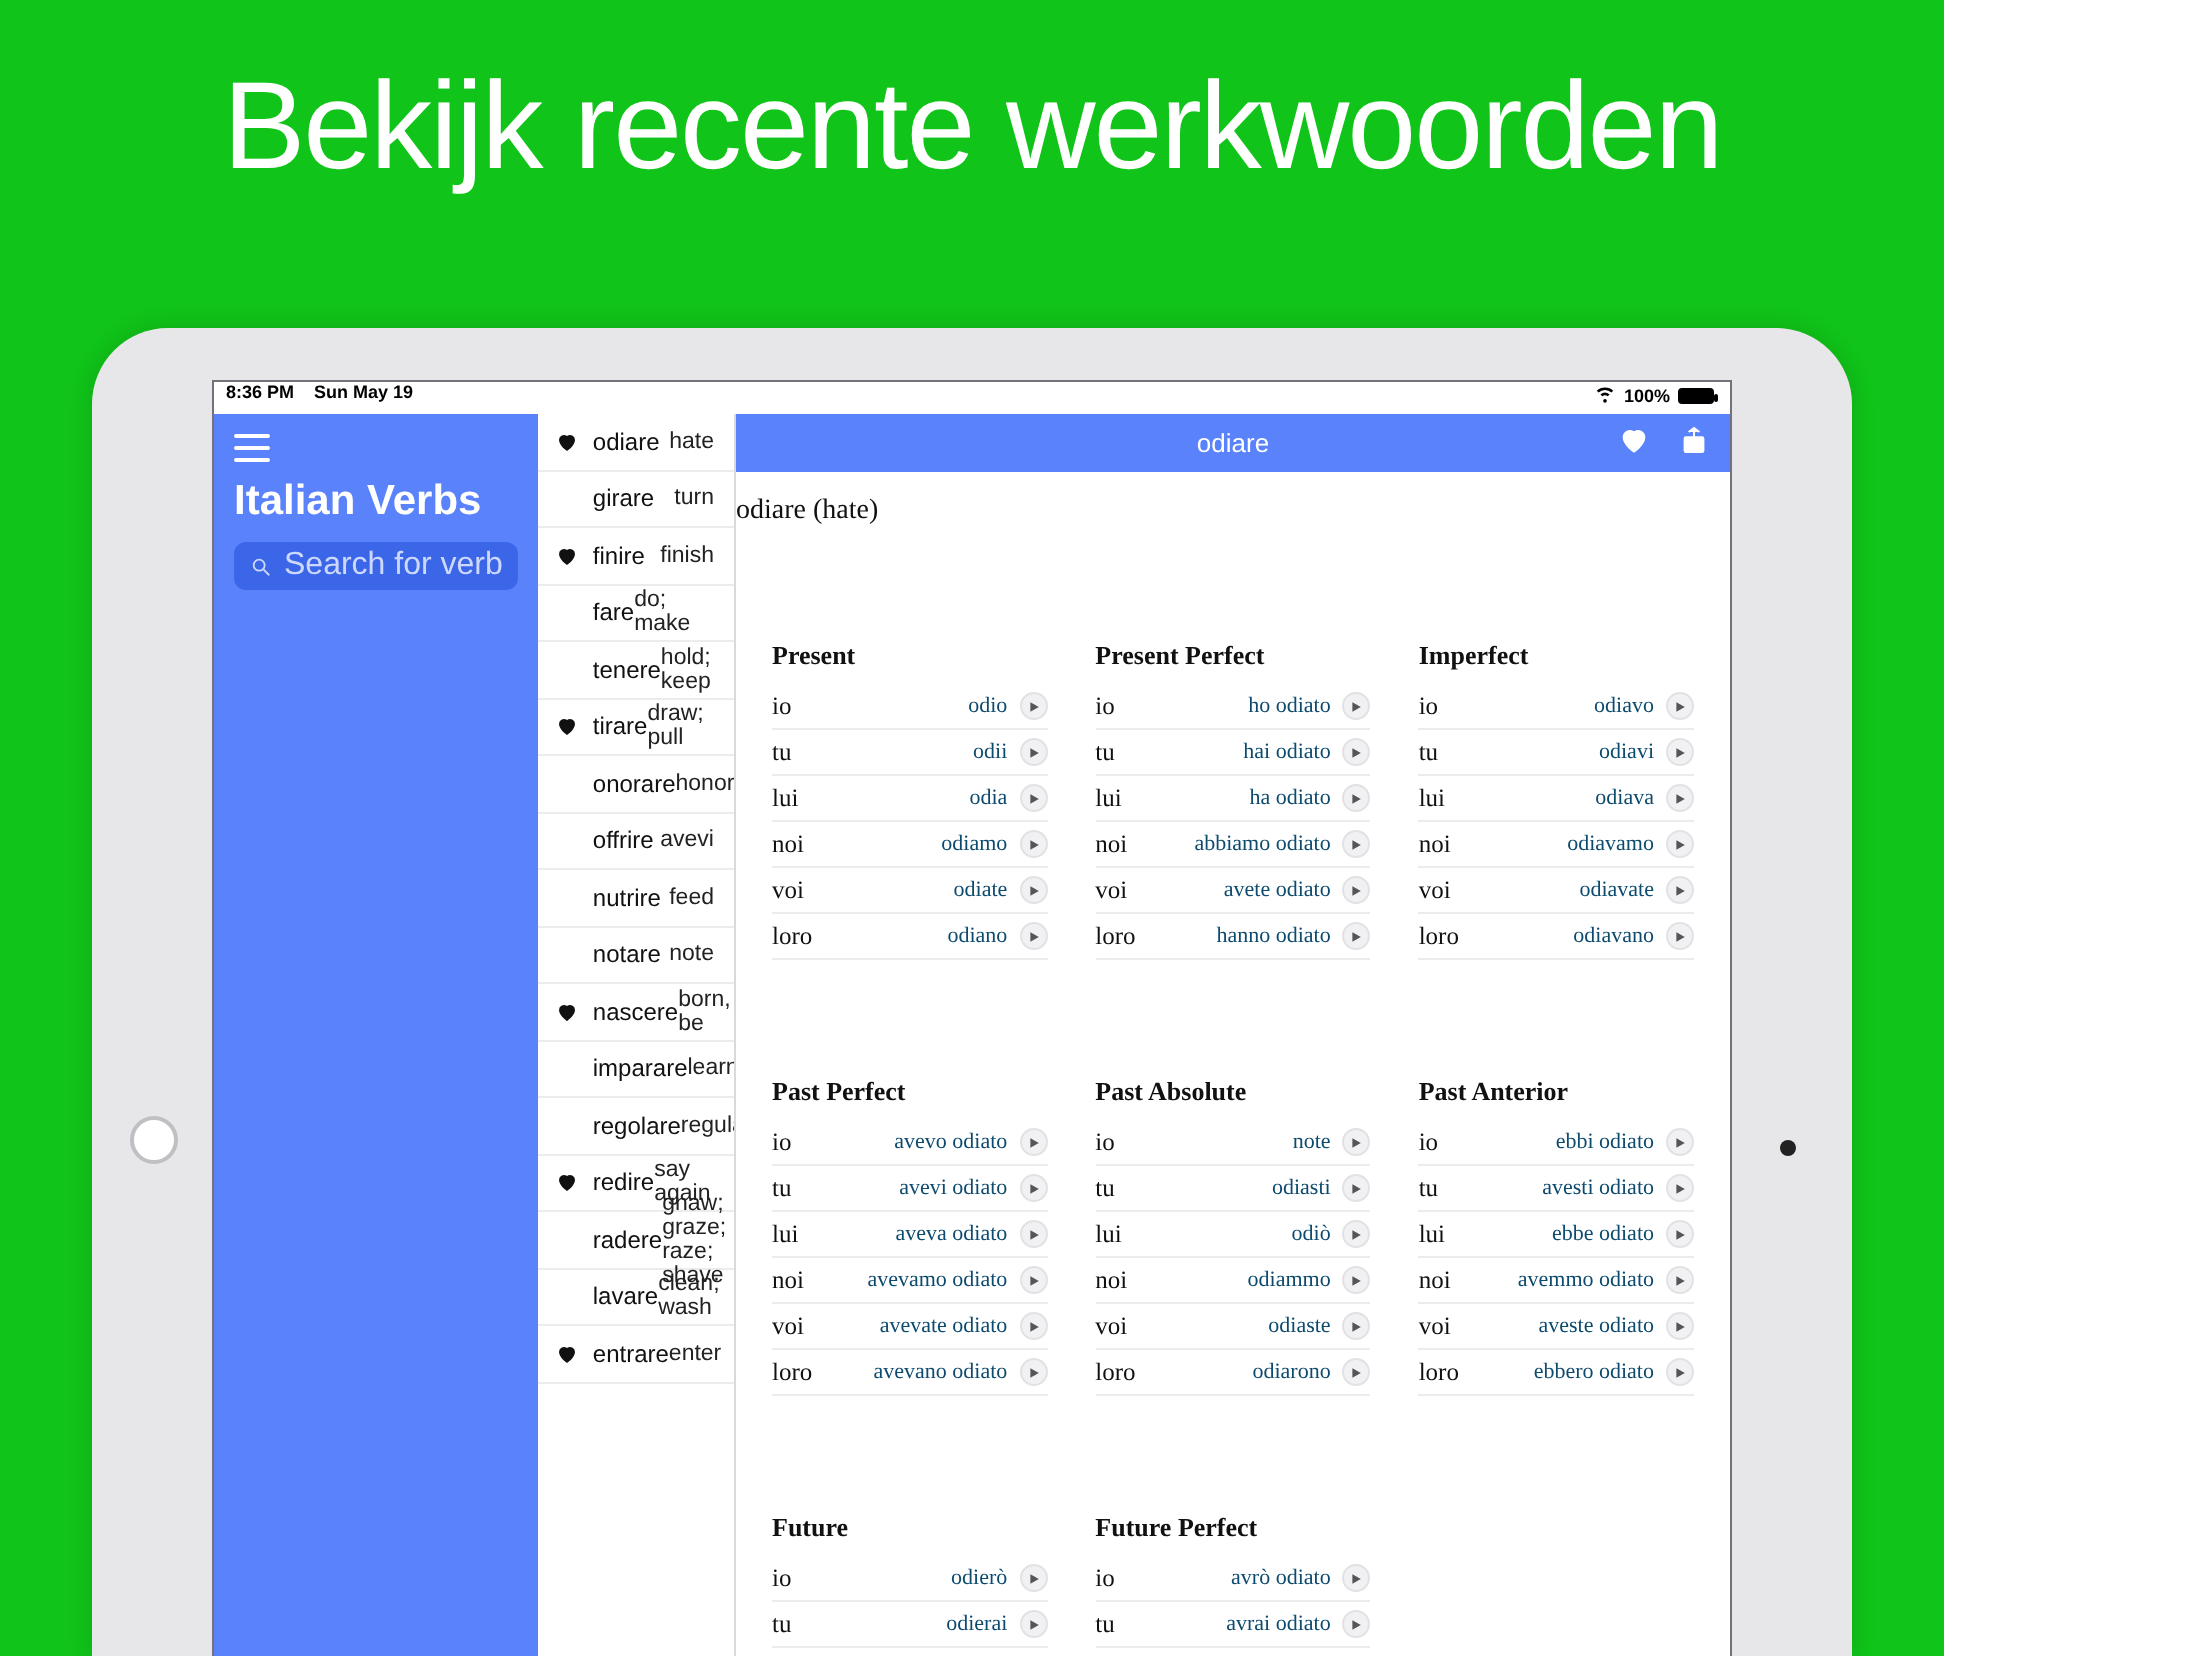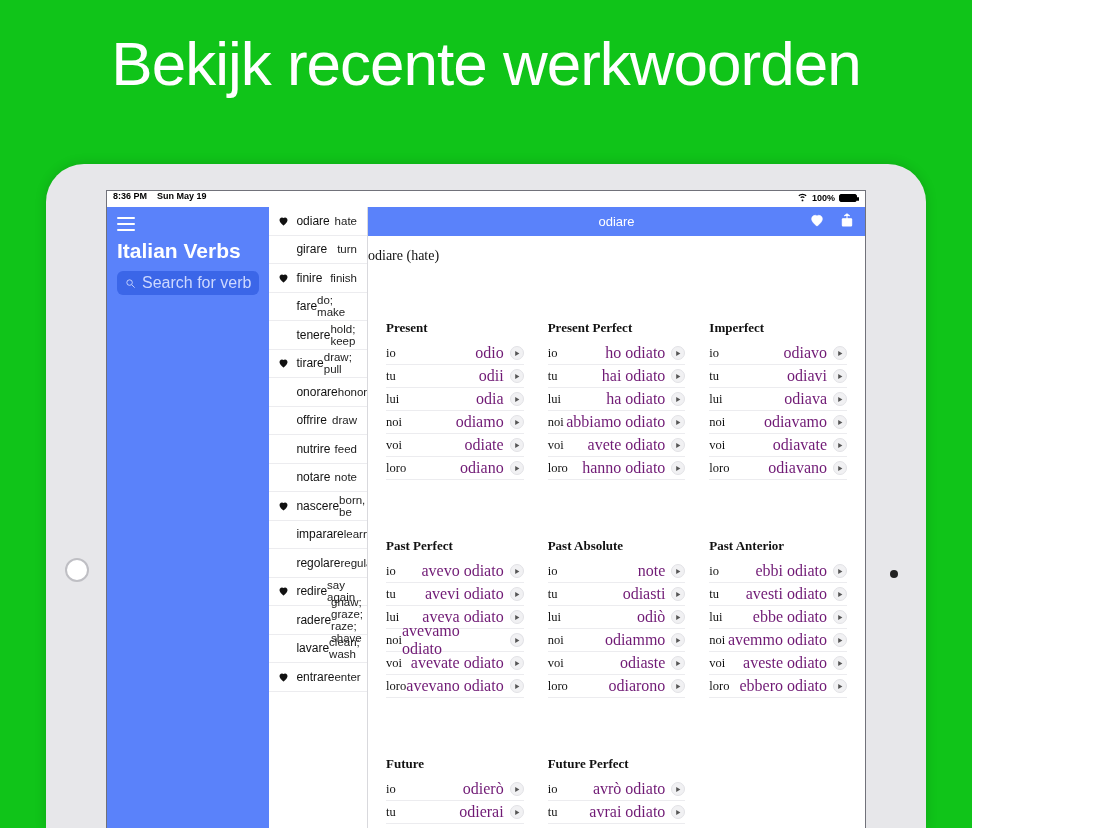--- a/index.html
+++ b/index.html
@@ -131,21 +131,21 @@
   }
   .tense { font-size: 12.5px; color:#111; }
   .tense-title { font-weight:700; font-size:13px; margin-bottom:6px; font-family: Georgia, 'Times New Roman', serif; margin-top: 44px; }
   .conj-row {
     display:flex; align-items:center; justify-content:space-between;
     border-bottom:1px solid #ececef;
     height: 23px;
   }
   .conj-row .pron { color:#111; }
   .conj-row .rhs { display:flex; align-items:center; gap:6px; }
-  .conj-row .form { color:#701a75; font-size:16px; }
+  .conj-row .form { color:#0c4a6e; font-size:11px; }
   .play {
     width:14px; height:14px; border-radius:50%;
     background:#f1f1f3; display:flex; align-items:center; justify-content:center;
     border:1px solid #e2e2e6;
   }
   .play svg { width:6px; height:7px; }
 </style>
 </head>
 <body>
 
@@ -258,21 +258,21 @@
                 </span>
                 <span class="verb-trans">honor</span>
               </div>
               <div class="verb-row">
                 <span class="verb-left">
                   <svg class="fav empty" viewBox="0 0 24 24">
                     <path fill="currentColor" d="M12 21s-8-5.3-8-11a5 5 0 0 1 8-4 5 5 0 0 1 8 4c0 5.7-8 11-8 11z"></path>
                   </svg>
                   <span class="verb-name">offrire</span>
                 </span>
-                <span class="verb-trans">draw</span>
+                <span class="verb-trans">avevi</span>
               </div>
               <div class="verb-row">
                 <span class="verb-left">
                   <svg class="fav empty" viewBox="0 0 24 24">
                     <path fill="currentColor" d="M12 21s-8-5.3-8-11a5 5 0 0 1 8-4 5 5 0 0 1 8 4c0 5.7-8 11-8 11z"></path>
                   </svg>
                   <span class="verb-name">nutrire</span>
                 </span>
                 <span class="verb-trans">feed</span>
               </div>

